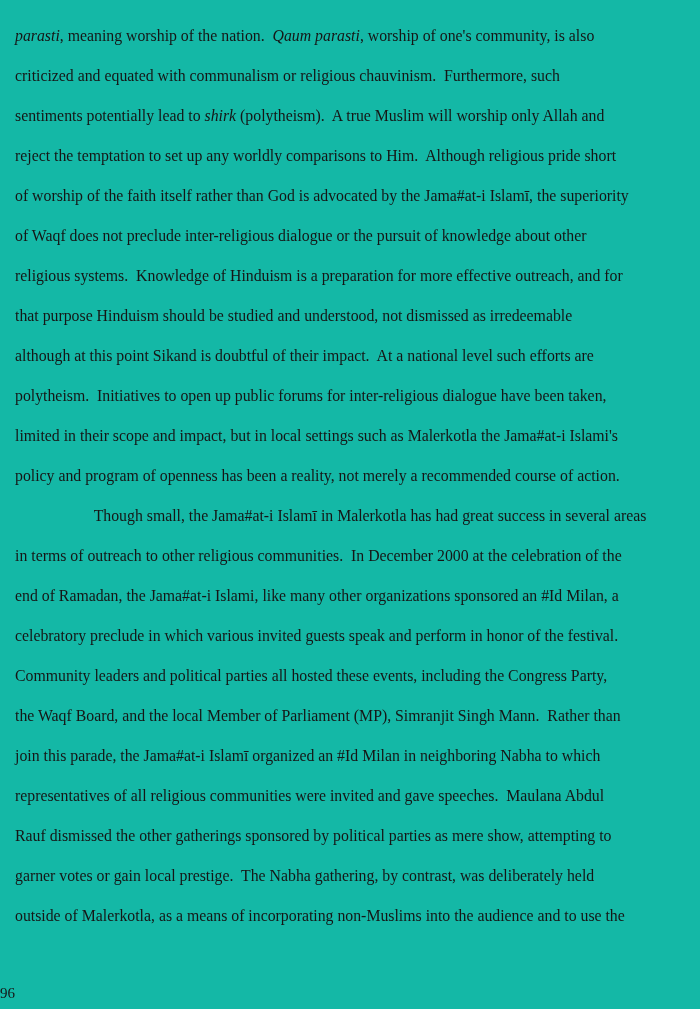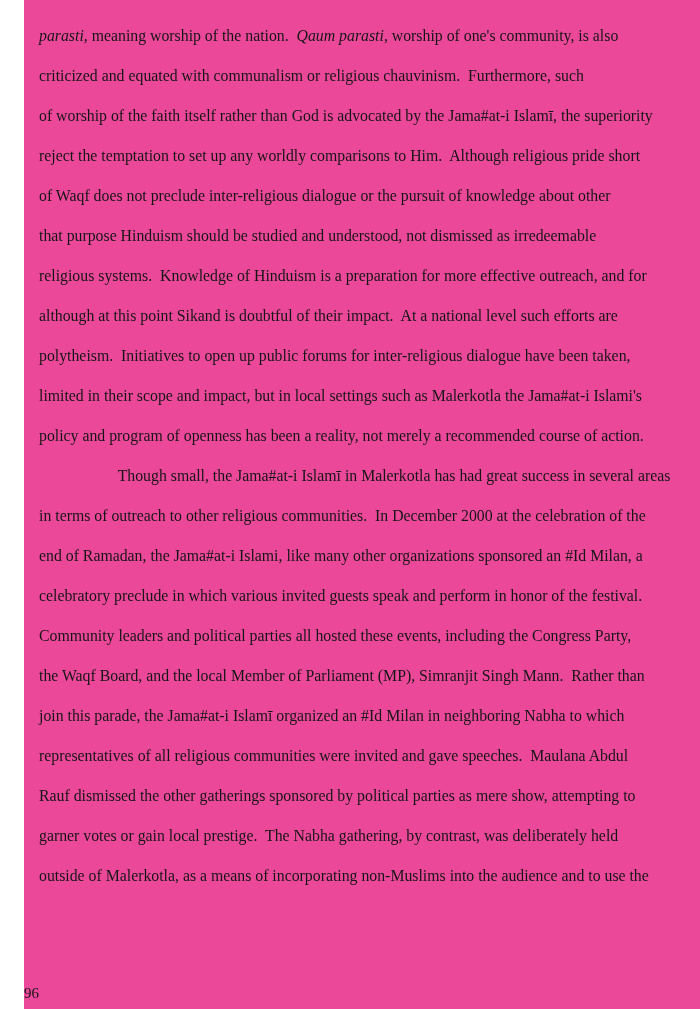--- a/index.html
+++ b/index.html
@@ -9,23 +9,22 @@
   body {
     width: 700px;
     height: 1009px;
     position: relative;
     overflow: hidden;
     font-family: "Liberation Serif", "DejaVu Serif", serif;
   }
   .page {
     position: absolute;
     inset: 0;
-    background: #ec4899;
+    background: #14b8a6;
     color: #161616;
-    margin-left: 24px;
   }
   .text-body {
     position: absolute;
     left: 15px;
     top: 16px;
     width: 672px;
   }
   .line {
     height: 40px;
     line-height: 40px;
@@ -50,25 +49,26 @@
     color: #161616;
   }
 </style>
 </head>
 <body>
 
 <div class="page">
   <div class="text-body">
       <div class="line"><span class="italic">parasti</span><span>, meaning worship of the nation.  </span><span class="italic">Qaum parasti</span><span>, worship of one's community, is also</span></div>
       <div class="line"><span>criticized and equated with communalism or religious chauvinism.  Furthermore, such</span></div>
+      <div class="line"><span>sentiments potentially lead to </span><span class="italic">shirk</span><span> (polytheism).  A true Muslim will worship only Allah and</span></div>
+      <div class="line"><span>reject the temptation to set up any worldly comparisons to Him.  Although religious pride short</span></div>
       <div class="line"><span>of worship of the faith itself rather than God is advocated by the Jama#at-i Islamī, the superiority</span></div>
-      <div class="line"><span>reject the temptation to set up any worldly comparisons to Him.  Although religious pride short</span></div>
       <div class="line"><span>of Waqf does not preclude inter-religious dialogue or the pursuit of knowledge about other</span></div>
+      <div class="line"><span>religious systems.  Knowledge of Hinduism is a preparation for more effective outreach, and for</span></div>
       <div class="line"><span>that purpose Hinduism should be studied and understood, not dismissed as irredeemable</span></div>
-      <div class="line"><span>religious systems.  Knowledge of Hinduism is a preparation for more effective outreach, and for</span></div>
       <div class="line"><span>although at this point Sikand is doubtful of their impact.  At a national level such efforts are</span></div>
       <div class="line"><span>polytheism.  Initiatives to open up public forums for inter-religious dialogue have been taken,</span></div>
       <div class="line"><span>limited in their scope and impact, but in local settings such as Malerkotla the Jama#at-i Islami's</span></div>
       <div class="line"><span>policy and program of openness has been a reality, not merely a recommended course of action.</span></div>
       <div class="line indent"><span>Though small, the Jama#at-i Islamī in Malerkotla has had great success in several areas</span></div>
       <div class="line"><span>in terms of outreach to other religious communities.  In December 2000 at the celebration of the</span></div>
       <div class="line"><span>end of Ramadan, the Jama#at-i Islami, like many other organizations sponsored an #Id Milan, a</span></div>
       <div class="line"><span>celebratory preclude in which various invited guests speak and perform in honor of the festival.</span></div>
       <div class="line"><span>Community leaders and political parties all hosted these events, including the Congress Party,</span></div>
       <div class="line"><span>the Waqf Board, and the local Member of Parliament (MP), Simranjit Singh Mann.  Rather than</span></div>

